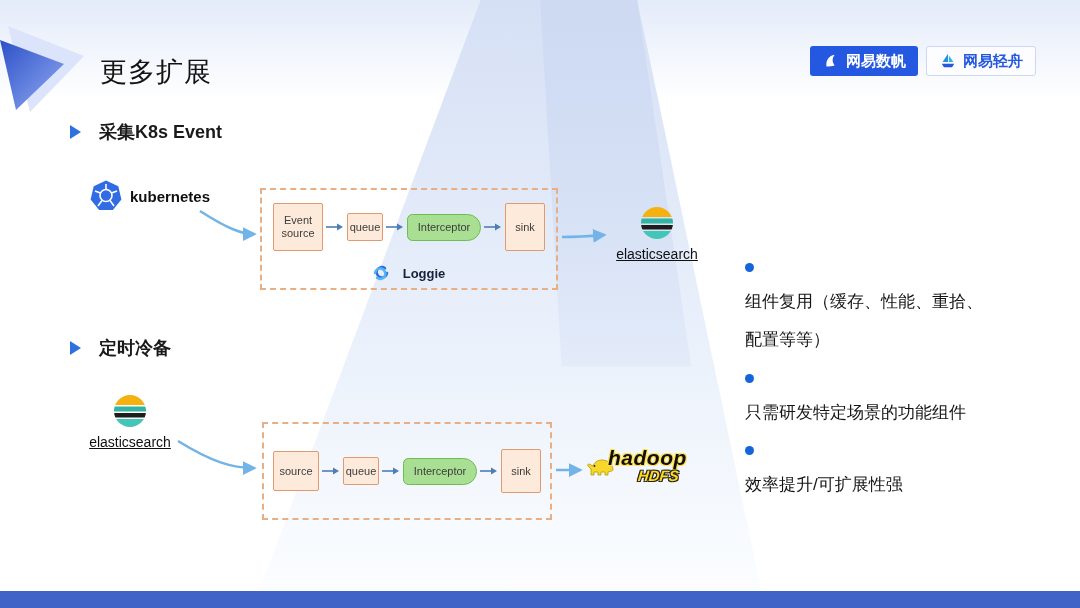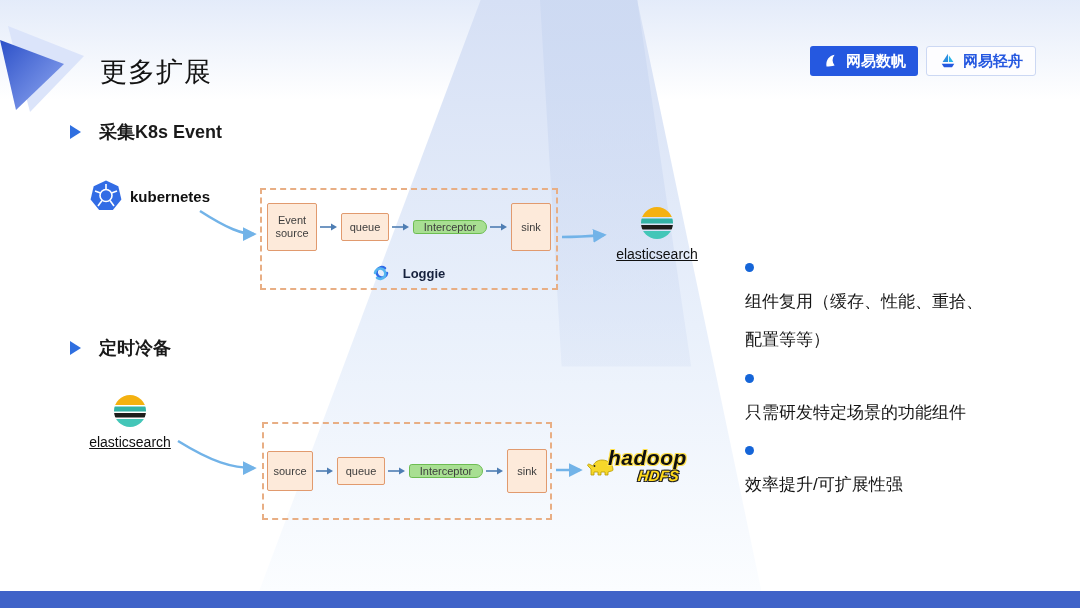--- a/index.html
+++ b/index.html
@@ -60,22 +60,22 @@
   .box1 { left:260px; top:188px; width:298px; height:102px; display:flex; flex-direction:column; }
   .box1 .pipe-row { flex:1; display:flex; align-items:center; justify-content:center; padding-top:6px; }
   .box1 .loggie-row { height:30px; display:flex; align-items:center; justify-content:center; gap:14px; }
   .box2 { left:262px; top:422px; width:290px; height:98px;
           display:flex; align-items:center; justify-content:center; }
   .comp { display:flex; align-items:center; justify-content:center; text-align:center;
           font-size:11px; color:#3d3d3d; line-height:1.15; padding:1px; }
   .peach { background:#fdeada; border:1.5px solid #e19a6e; border-radius:2px; }
   .green { background:#a8df92; border:1.5px solid #6dbd52; border-radius:6px 15px 15px 6px; }
   .c-event { width:50px; height:48px; }
-  .c-queue { width:48px; height:28px; }
-  .c-intc  { width:74px; height:14px; }
+  .c-queue { width:36px; height:28px; }
+  .c-intc  { width:74px; height:27px; }
   .c-sink  { width:40px; height:48px; }
   .c-source{ width:46px; height:40px; }
   .c-sink2 { width:40px; height:44px; }
   .mini-arrow { margin:0 3px; flex:0 0 auto; }
   
   .hadoop { position:absolute; left:586px; top:444px; width:130px; height:52px; z-index:3; }
   .hadoop-elephant { position:absolute; left:0; top:10px; }
   .hadoop-word { position:absolute; left:22px; top:2px; font-size:21px; font-weight:700;
     font-style:italic; color:#101010; letter-spacing:0.5px;
     text-shadow:1px 1px 0 #ffe14d, -1px -1px 0 #ffe14d, 1px -1px 0 #ffe14d, -1px 1px 0 #ffe14d; }

